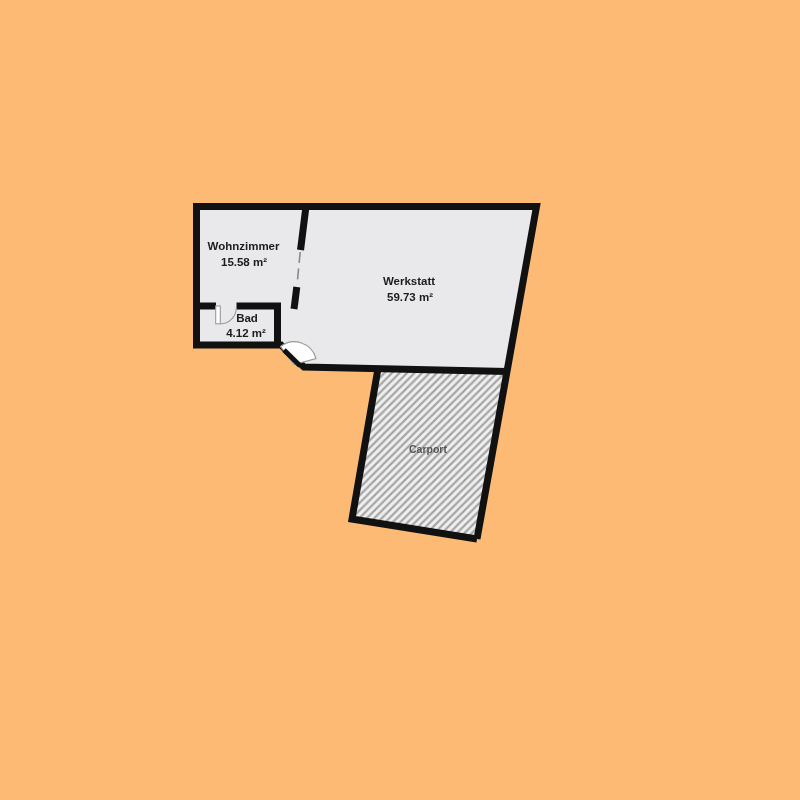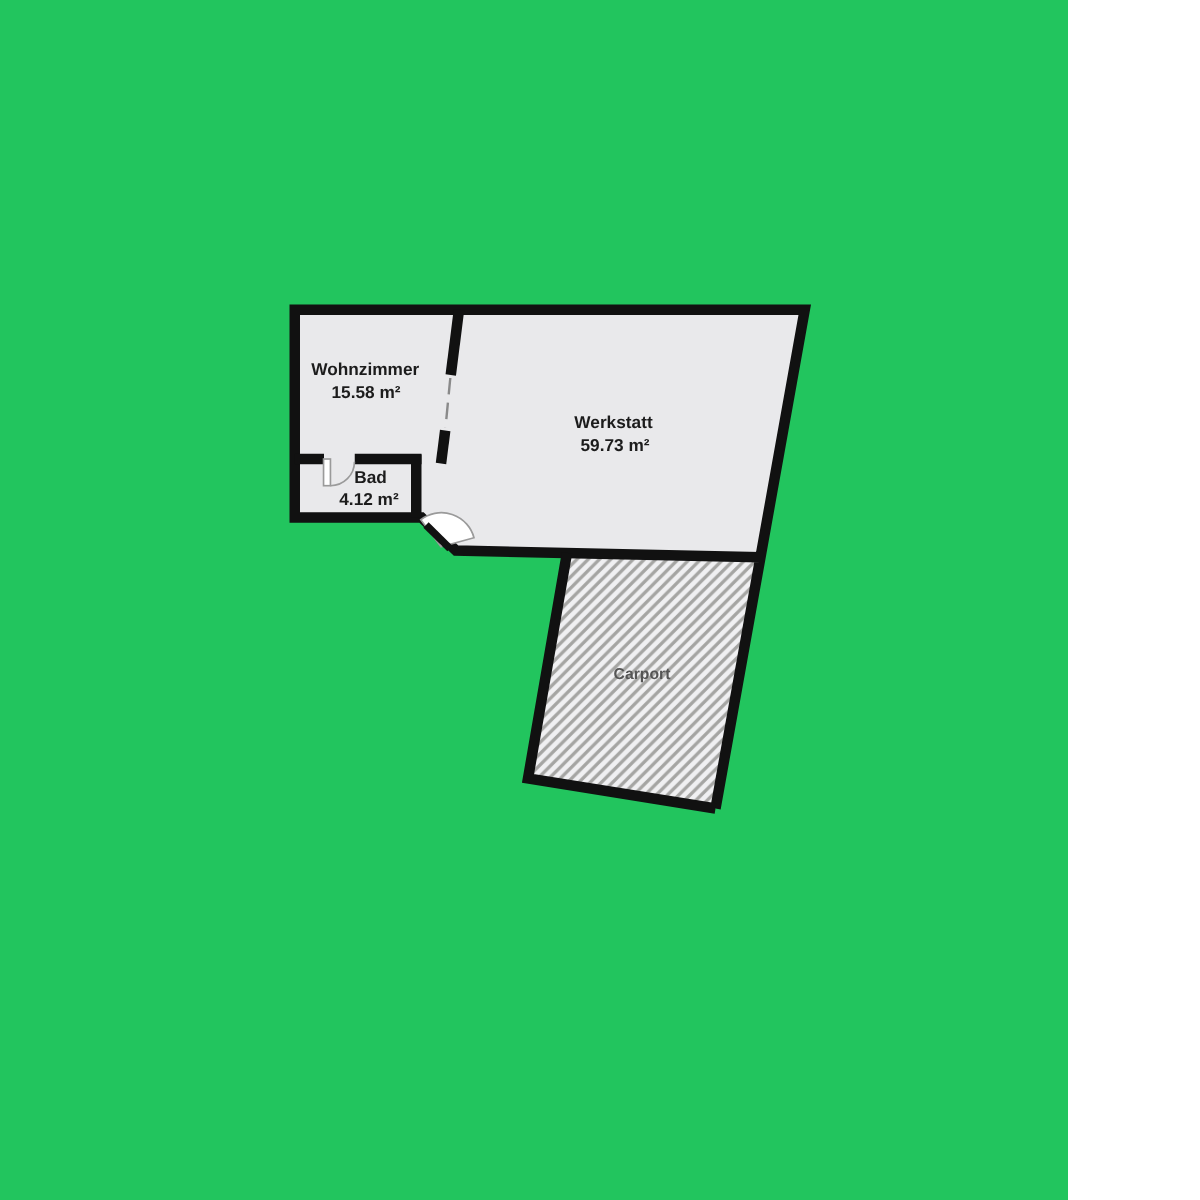--- a/index.html
+++ b/index.html
@@ -1,16 +1,16 @@
 <!DOCTYPE html>
 <html><head>
 <meta charset="utf-8">
 <style>
   html, body { margin: 0; padding: 0; background: #ffffff; }
-  .page { position: relative; width: 712px; height: 800px; background: #22c55e; overflow: hidden; }
+  .page { position: relative; width: 800px; height: 800px; background: #fdba74; overflow: hidden; }
   svg { display: block; }
 
   .wall { fill: none; stroke-width: 7; stroke-linecap: butt; stroke-linejoin: miter; stroke-miterlimit: 6; }
   .iwall { fill: none; stroke-width: 7; stroke-linecap: butt; }
   .dash { fill: none; stroke-width: 1.6; stroke-dasharray: 11 5.5; }
   .door-arc { fill: none; stroke-width: 1.1; }
   .door-leaf-rect { fill: #ffffff; stroke-width: 1.1; }
   .door-fan { fill: #ffffff; stroke-width: 1.1; }
   .entry-leaf { fill: none; stroke-width: 5; stroke-linecap: butt; }
 

